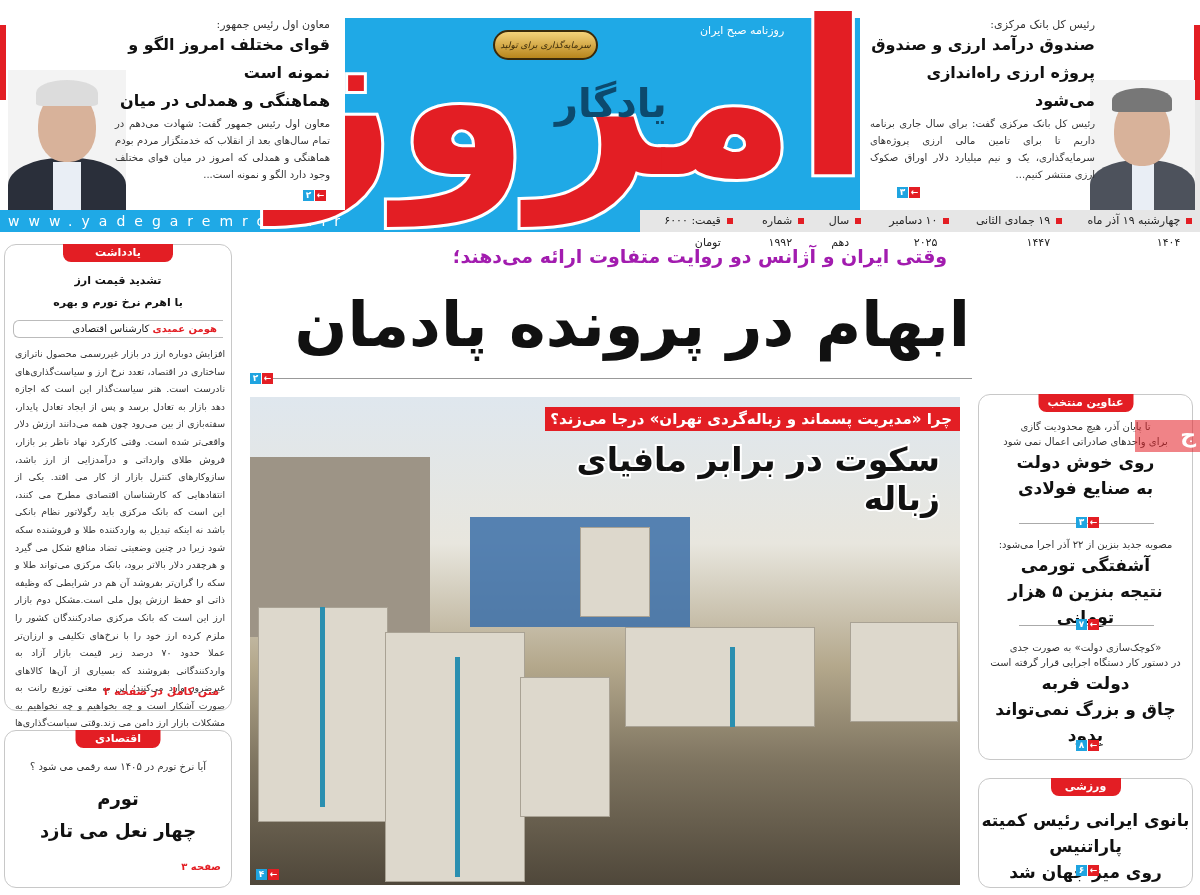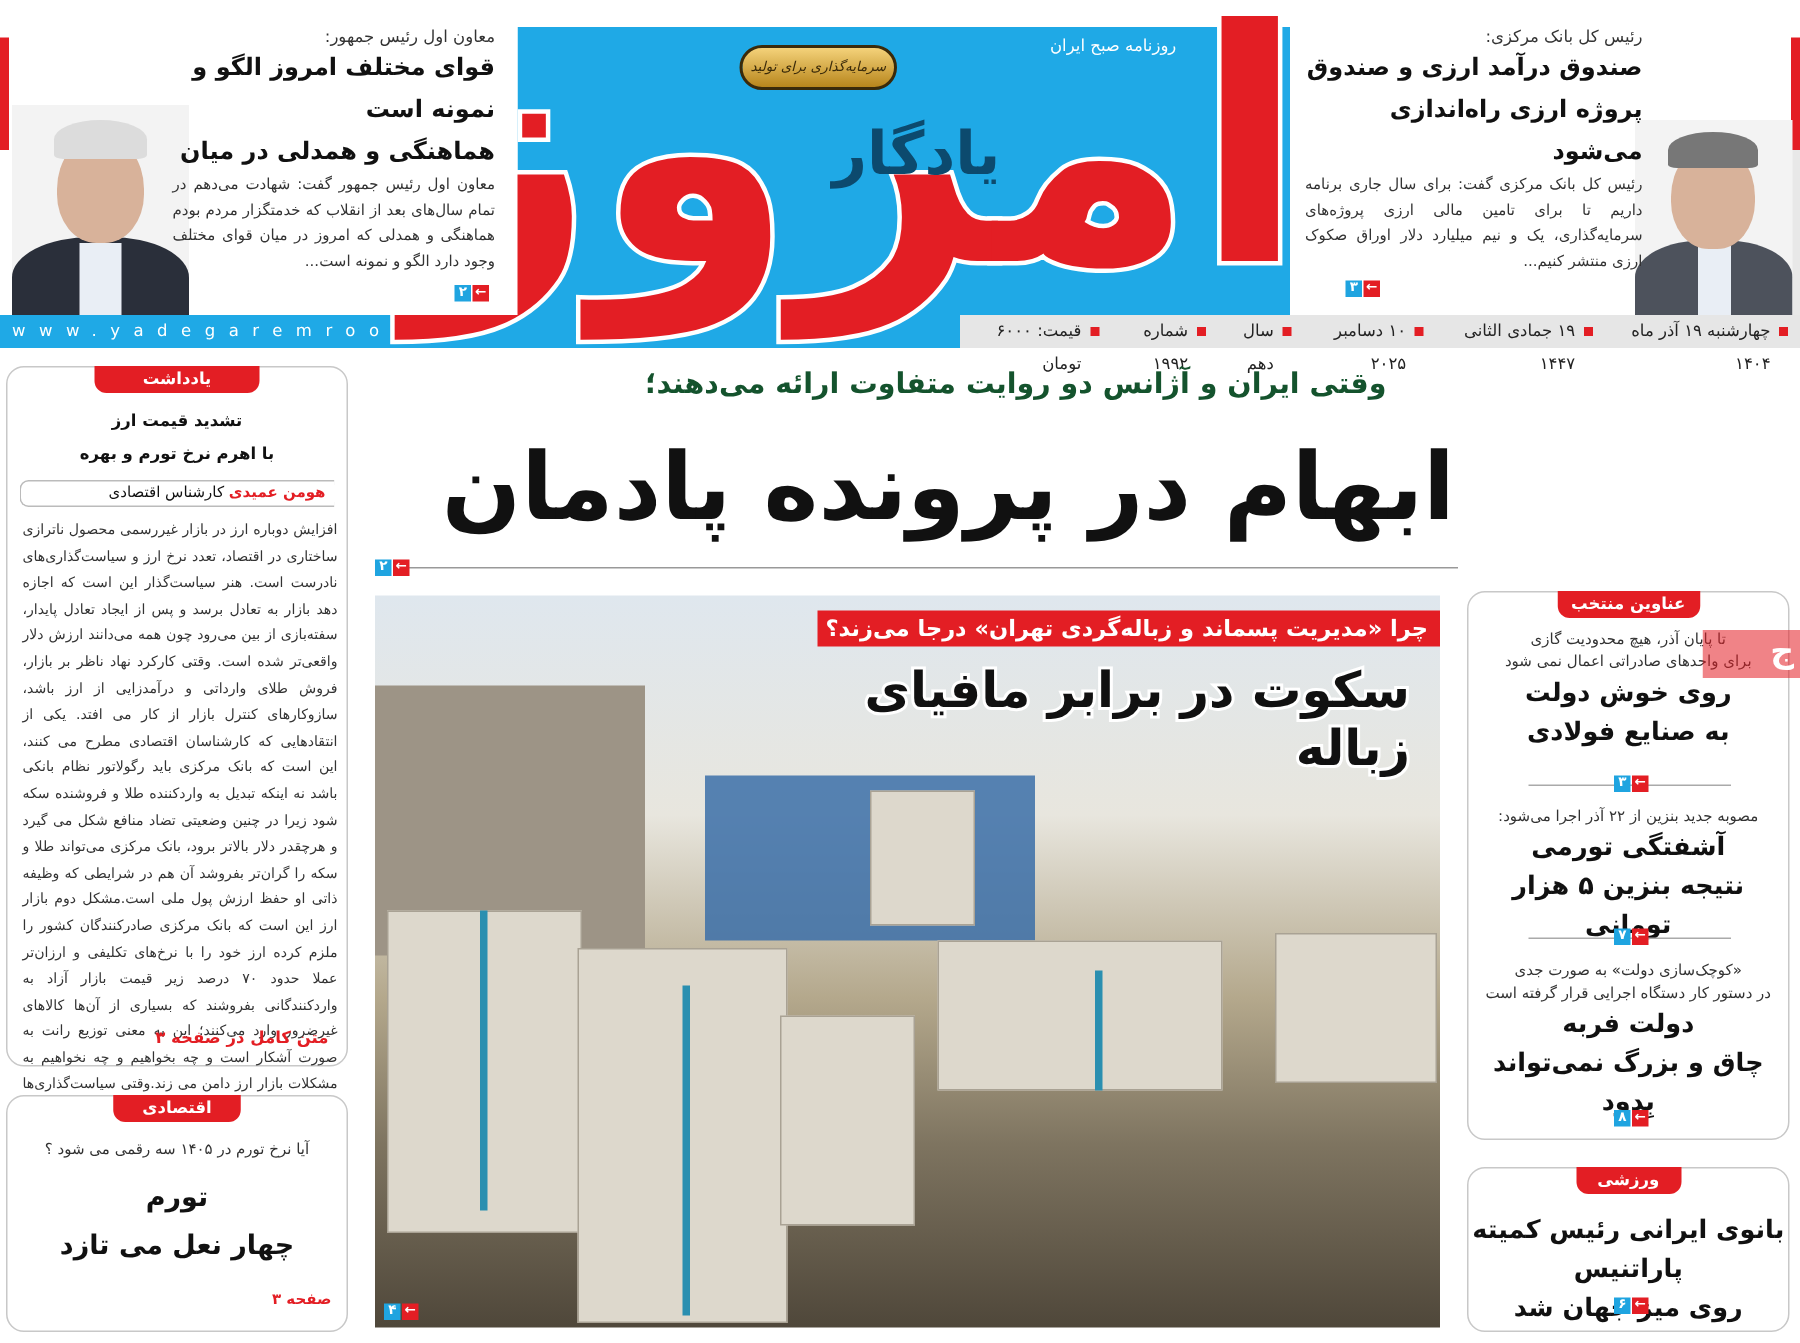--- a/index.html
+++ b/index.html
@@ -26,32 +26,32 @@
   .portrait .hair { position: absolute; border-radius: 50% 50% 10% 10%; }
   .portrait .suit { position: absolute; border-radius: 45% 45% 0 0; background: #2a2f3a; }
   .portrait .shirt { position: absolute; background: #e9eef5; }
 
   .pageref { position: absolute; display: flex; gap: 1px; height: 11px; }
   .pageref .num { background: #1fa4e0; color: #fff; font-size: 9px; line-height: 11px; width: 11px; text-align: center; font-weight: bold; }
   .pageref .arr { background: #e31e24; color: #fff; font-size: 9px; line-height: 11px; width: 11px; text-align: center; font-weight: bold; }
 
   .blue-band { position: absolute; left: 345px; top: 18px; width: 515px; height: 192px; background: #1fa9e6; }
   .blue-tail { position: absolute; left: 0; top: 210px; width: 640px; height: 22px; background: #1fa9e6; }
-  .website { position: absolute; left: 8px; top: 210px; height: 22px; line-height: 22px; color: #fff; font-size: 11px; letter-spacing: 9px; font-family: "DejaVu Sans", sans-serif; }
+  .website { position: absolute; left: 8px; top: 210px; height: 22px; line-height: 22px; color: #fff; font-size: 14px; letter-spacing: 9px; font-family: "DejaVu Sans", sans-serif; }
   .date-bar { position: absolute; left: 640px; top: 210px; width: 560px; height: 22px; background: #e6e6e6; }
   .date-bar .items { position: absolute; right: 8px; top: 0; height: 22px; line-height: 22px; font-size: 11px; color: #222; display: flex; gap: 6px; direction: rtl; }
   .date-bar .sq { display: inline-block; width: 6px; height: 6px; background: #e31e24; margin-top: 8px; }
 
   .logo-big { position: absolute; left: 340px; top: -30px; width: 530px; height: 260px; font-family: "DejaVu Sans", sans-serif; font-weight: bold; font-size: 215px; color: #e31e24; line-height: 260px; text-align: center; -webkit-text-stroke: 6px #fff; paint-order: stroke fill; direction: rtl; letter-spacing: -8px; }
   .logo-small { position: absolute; left: 555px; top: 80px; font-size: 40px; color: #0c4a6e; font-weight: bold; direction: rtl; letter-spacing: 3px; }
   .tagline { position: absolute; left: 700px; top: 24px; font-size: 11px; color: #fff; direction: rtl; }
   .gold-badge { position: absolute; left: 465px; top: 30px; width: 105px; height: 30px; border-radius: 15px; background: linear-gradient(#f4d27a, #b8861c); border: 2px solid #3a2a0a; color: #3a2a0a; font-size: 9px; text-align: center; line-height: 26px; font-style: italic; direction: rtl; margin-left: 28px; }
 
   
-  .supra { position: absolute; left: 430px; top: 245px; width: 540px; font-size: 19px; font-weight: bold; color: #14532d; text-align: left; direction: rtl; }
+  .supra { position: absolute; left: 430px; top: 245px; width: 540px; font-size: 19px; font-weight: bold; color: #a21caf; text-align: center; direction: rtl; }
   .main-title { position: absolute; left: 240px; top: 280px; width: 730px; font-size: 62px; font-weight: bold; color: #111; text-align: right; direction: rtl; line-height: 90px; }
   .main-rule { position: absolute; left: 272px; top: 378px; width: 700px; height: 1px; background: #999; }
 
   
   .photo { position: absolute; left: 250px; top: 397px; width: 710px; height: 488px; overflow: hidden; background: linear-gradient(180deg, #dfe7ee 0%, #e8e6de 30%, #b4a88c 55%, #7e7460 75%, #4f473a 100%); }
   .photo .wall { position: absolute; left: 0; top: 60px; width: 180px; height: 180px; background: #9d9486; }
   .photo .truck { position: absolute; left: 220px; top: 120px; width: 220px; height: 110px; background: #3b6ea8; opacity: .85; }
   .photo .bag { position: absolute; background: #ddd8cc; border: 1px solid #a9a294; }
   .photo .strap { position: absolute; background: #2a8fb0; width: 5px; }
   .photo-kicker { position: absolute; left: 545px; top: 407px; width: 415px; height: 24px; background: #e31e24; color: #fff; font-size: 15px; font-weight: bold; text-align: right; line-height: 24px; padding-right: 8px; direction: rtl; }

